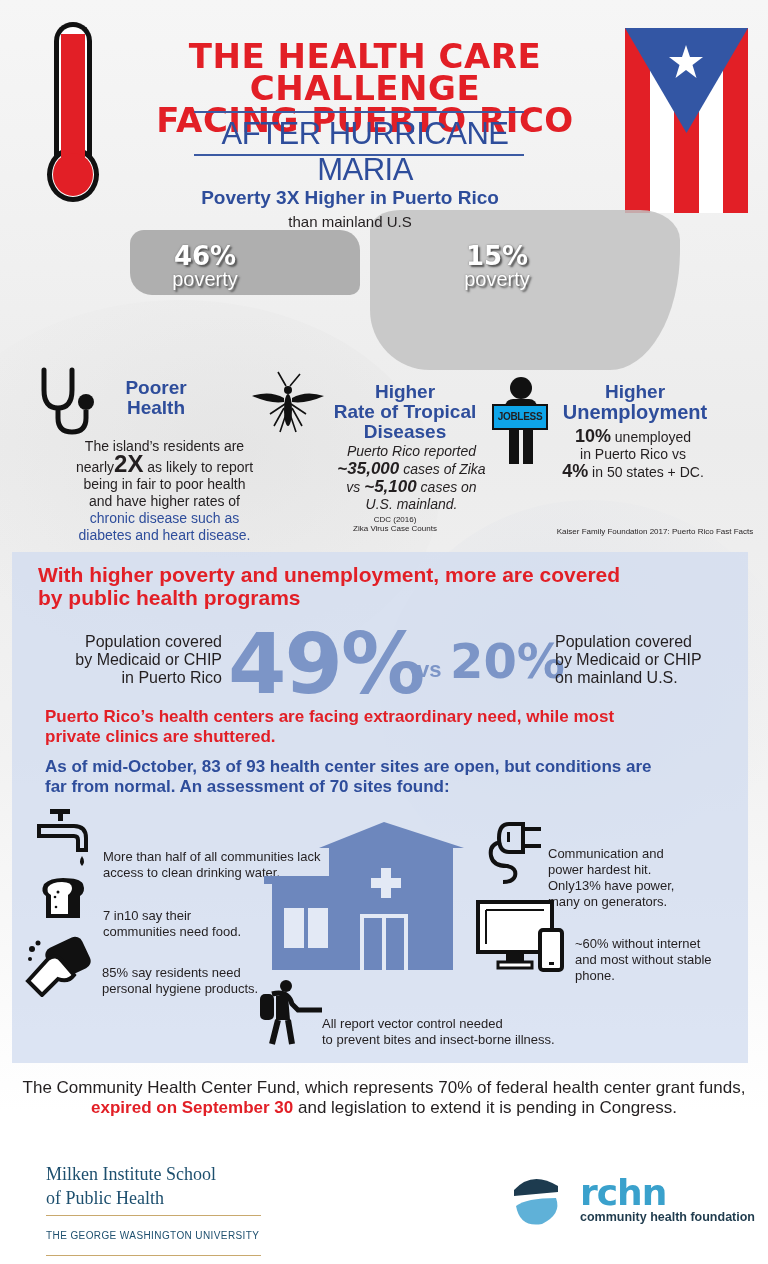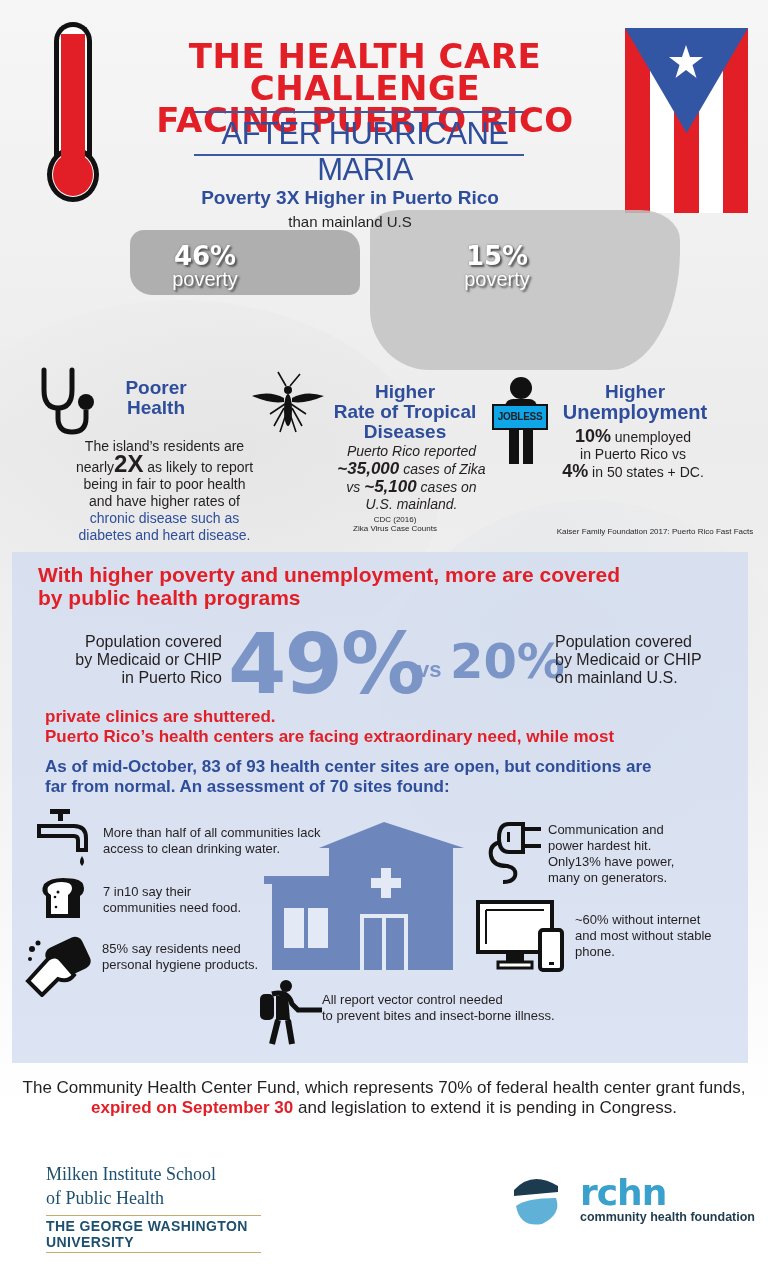--- a/index.html
+++ b/index.html
@@ -50,27 +50,27 @@
 
   
   .bluebox { left: 12px; top: 552px; width: 736px; height: 511px; background: rgba(210,221,240,.78); }
   .red-head { color:#e21f26; font-weight:bold; font-size: 21px; line-height: 23px; }
   .blue-head { color:#2e4d9b; font-weight:bold; font-size: 17px; line-height: 20px; }
   .red-sub { color:#e21f26; font-weight:bold; font-size: 17px; line-height: 20px; }
   .cov-txt { font-size: 16px; line-height: 18px; color:#231f20; }
   .big49 { color:#7c95c7; font-weight: 900; font-size: 84px; line-height: 80px; letter-spacing: -2px; font-family:"DejaVu Sans", sans-serif; }
   .vs { color:#7c95c7; font-weight:900; font-size: 22px; }
   .big20 { color:#7c95c7; font-weight: 900; font-size: 48px; line-height: 50px; font-family:"DejaVu Sans", sans-serif; }
-  .item-txt { font-size: 13px; line-height: 16px; color:#231f20; }
+  .item-txt { font-size: 13px; line-height: 16px; color:#231f20;margin-top:24px; }
 
   .footer-txt { left: 20px; top: 1078px; width: 728px; text-align:center; font-size: 17px; line-height: 20px; color:#231f20; }
   .footer-txt .red { color:#e21f26; font-weight:bold; }
 
   .milken { left: 46px; top: 1162px; color:#1d4f6e; font-family:"Liberation Serif", serif; font-size: 18px; line-height: 24px; }
-  .gwu { left: 46px; top: 1215px; width: 215px; border-top: 1px solid #c9a96e; border-bottom: 1px solid #c9a96e; padding: 2px 0; color:#1d4f6e; font-size: 14px; letter-spacing: 0.4px; font-weight: bold; }
+  .gwu { left: 46px; top: 1215px; width: 215px; border-top: 1px solid #c9a96e; border-bottom: 1px solid #c9a96e; padding: 14px 0; color:#1d4f6e; font-size: 10px; letter-spacing: 0.4px; font-weight: normal; }
   .rchn { left: 580px; top: 1176px; color:#3aa1cc; font-weight: 900; font-size: 36px; line-height: 34px; letter-spacing: -1px; font-family:"DejaVu Sans", sans-serif; }
   .rchn-sub { left: 580px; top: 1210px; color:#1f3b4d; font-size: 12.5px; font-weight:bold; }
 </style>
 </head>
 <body>
 
 <div class="palm" style="left:-80px;top:300px;width:520px;height:380px;background:radial-gradient(ellipse at 60% 40%, #d8d8d8 0%, rgba(220,220,220,0) 70%);"></div>
 <div class="palm" style="left:380px;top:500px;width:420px;height:400px;background:radial-gradient(ellipse at 40% 40%, #d4d9e4 0%, rgba(220,220,220,0) 70%);"></div>
 
 <div class="abs thermo">
@@ -185,22 +185,22 @@
 <div class="abs big49" style="left:228px;top:624px;">49%</div>
 <div class="abs vs" style="left:417px;top:657px;">vs</div>
 <div class="abs big20" style="left:450px;top:636px;">20%</div>
 <div class="abs cov-txt" style="left:555px;top:633px;width:170px;">
   <div>Population covered</div>
   <div>by Medicaid or CHIP</div>
   <div>on mainland U.S.</div>
 </div>
 
 <div class="abs red-sub" style="left:45px;top:707px;width:690px;">
+  <div>Puerto Rico’s health centers are facing extraordinary need, while most</div>
   <div>private clinics are shuttered.</div>
-  <div>Puerto Rico’s health centers are facing extraordinary need, while most</div>
 </div>
 <div class="abs blue-head" style="left:45px;top:757px;width:700px;">
   <div>As of mid-October, 83 of 93 health center sites are open, but conditions are</div>
   <div>far from normal. An assessment of 70 sites found:</div>
 </div>
 
 <svg class="abs" style="left:36px;top:808px;" width="58" height="62" viewBox="0 0 58 62">
   <rect x="14" y="1" width="20" height="5" fill="#111"></rect>
   <rect x="22" y="5" width="5" height="8" fill="#111"></rect>
   <path d="M3 18 L38 18 Q50 18 50 30 L50 42 L42 42 L42 32 Q42 28 38 28 L3 28 Z" stroke="#111" stroke-width="4" fill="none"></path>

